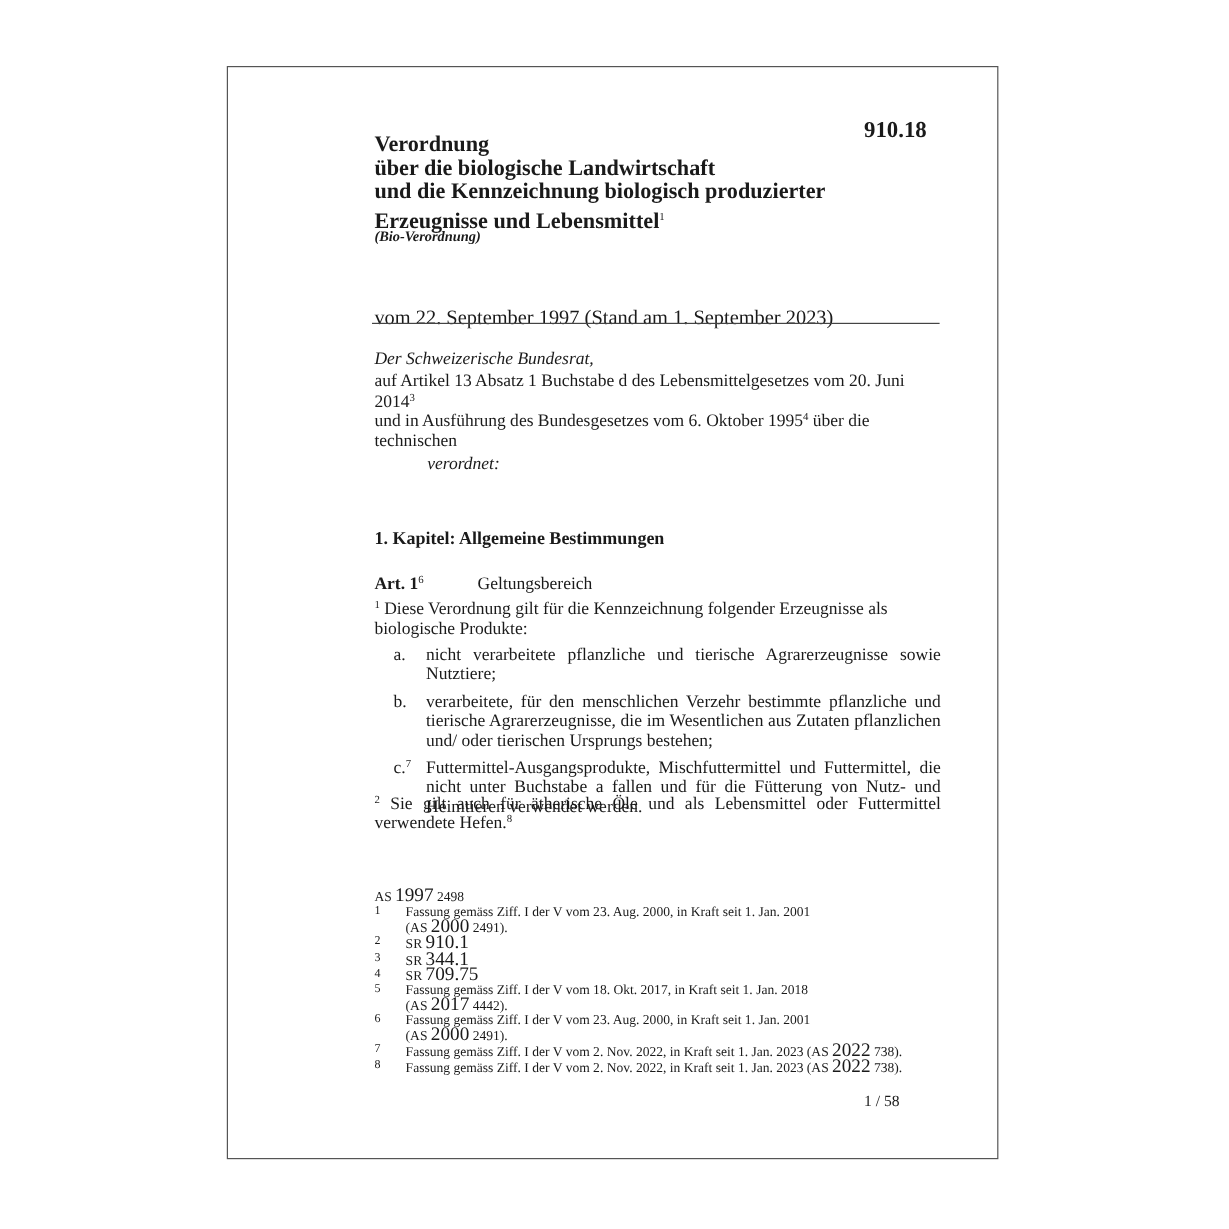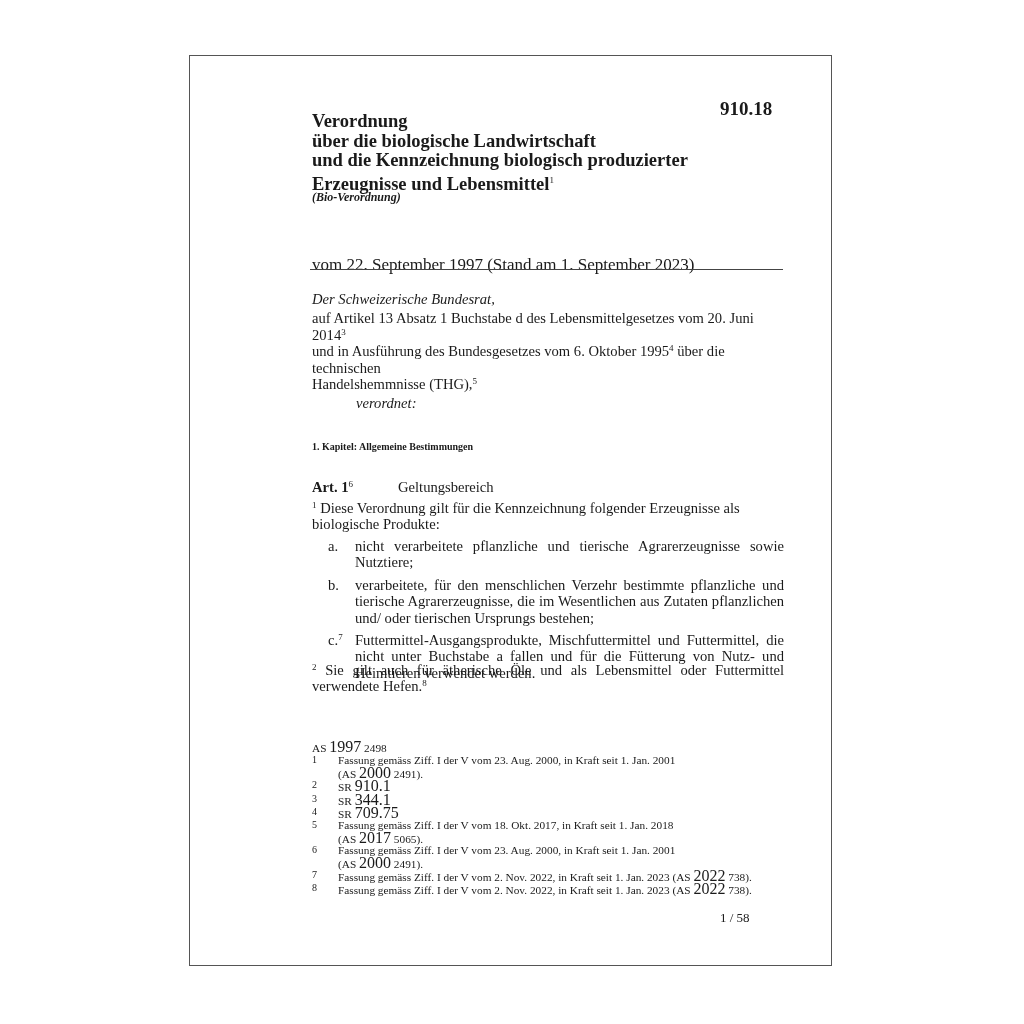--- a/index.html
+++ b/index.html
@@ -57,21 +57,21 @@
       width: 472px;
       font-size: 14.6px; line-height: 16.4px;
     }
     .preamble .issuer, .preamble .decree { font-style: italic; }
     .preamble .issuer { margin-bottom: 3px; }
     .preamble .decree { margin-top: 3px; margin-left: 44px; }
     .preamble sup { font-size: 9px; vertical-align: 5px; line-height: 0; }
 
     .chapter {
       left: 312px; top: 441px;
-      font-weight: bold; font-size: 10px;
+      font-weight: bold; font-size: 15px;
     }
     .art-head {
       left: 312px; top: 479px;
       font-size: 14.6px;
       display: flex;
     }
     .art-head .art-num { font-weight: bold; width: 86px; }
     .art-head sup { font-size: 9px; font-weight: normal; vertical-align: 5px; line-height: 0; }
 
     .para1 {
@@ -132,21 +132,20 @@
 <div class="abs short-title">(Bio-Verordnung)</div>
 
 <div class="abs date-line">vom 22. September 1997 (Stand am 1. September 2023)</div>
 
 <div class="abs rule"></div>
 
 <div class="abs preamble">
   <div class="issuer">Der Schweizerische Bundesrat,</div>
   <div><span>auf Artikel 13 Absatz 1 Buchstabe d des Lebensmittelgesetzes vom 20. Juni 2014</span><sup>3</sup></div>
   <div><span>und in Ausführung des Bundesgesetzes vom 6. Oktober 1995</span><sup>4</sup><span> über die technischen</span></div>
-  <div><span>Handelshemmnisse (THG),</span><sup>5</sup></div>
   <div class="decree">verordnet:</div>
 </div>
 
 <div class="abs chapter">1. Kapitel: Allgemeine Bestimmungen</div>
 
 <div class="abs art-head">
   <span class="art-num"><span>Art. 1</span><sup>6</sup></span>
   <span>Geltungsbereich</span>
 </div>
 
@@ -188,21 +187,21 @@
     <span class="txt"><span>SR </span><b>344.1</b></span>
   </div>
   <div class="fn">
     <span class="num">4</span>
     <span class="txt"><span>SR </span><b>709.75</b></span>
   </div>
   <div class="fn">
     <span class="num">5</span>
     <span class="txt">
       <div><span>Fassung gemäss Ziff. I der V vom 18. Okt. 2017, in Kraft seit 1. Jan. 2018</span></div>
-      <div><span>(AS </span><b>2017</b><span> 5065).</span></div>
+      <div><span>(AS </span><b>2017</b><span> 4442).</span></div>
     </span>
   </div>
   <div class="fn">
     <span class="num">6</span>
     <span class="txt">
       <div><span>Fassung gemäss Ziff. I der V vom 23. Aug. 2000, in Kraft seit 1. Jan. 2001</span></div>
       <div><span>(AS </span><b>2000</b><span> 2491).</span></div>
     </span>
   </div>
   <div class="fn">

